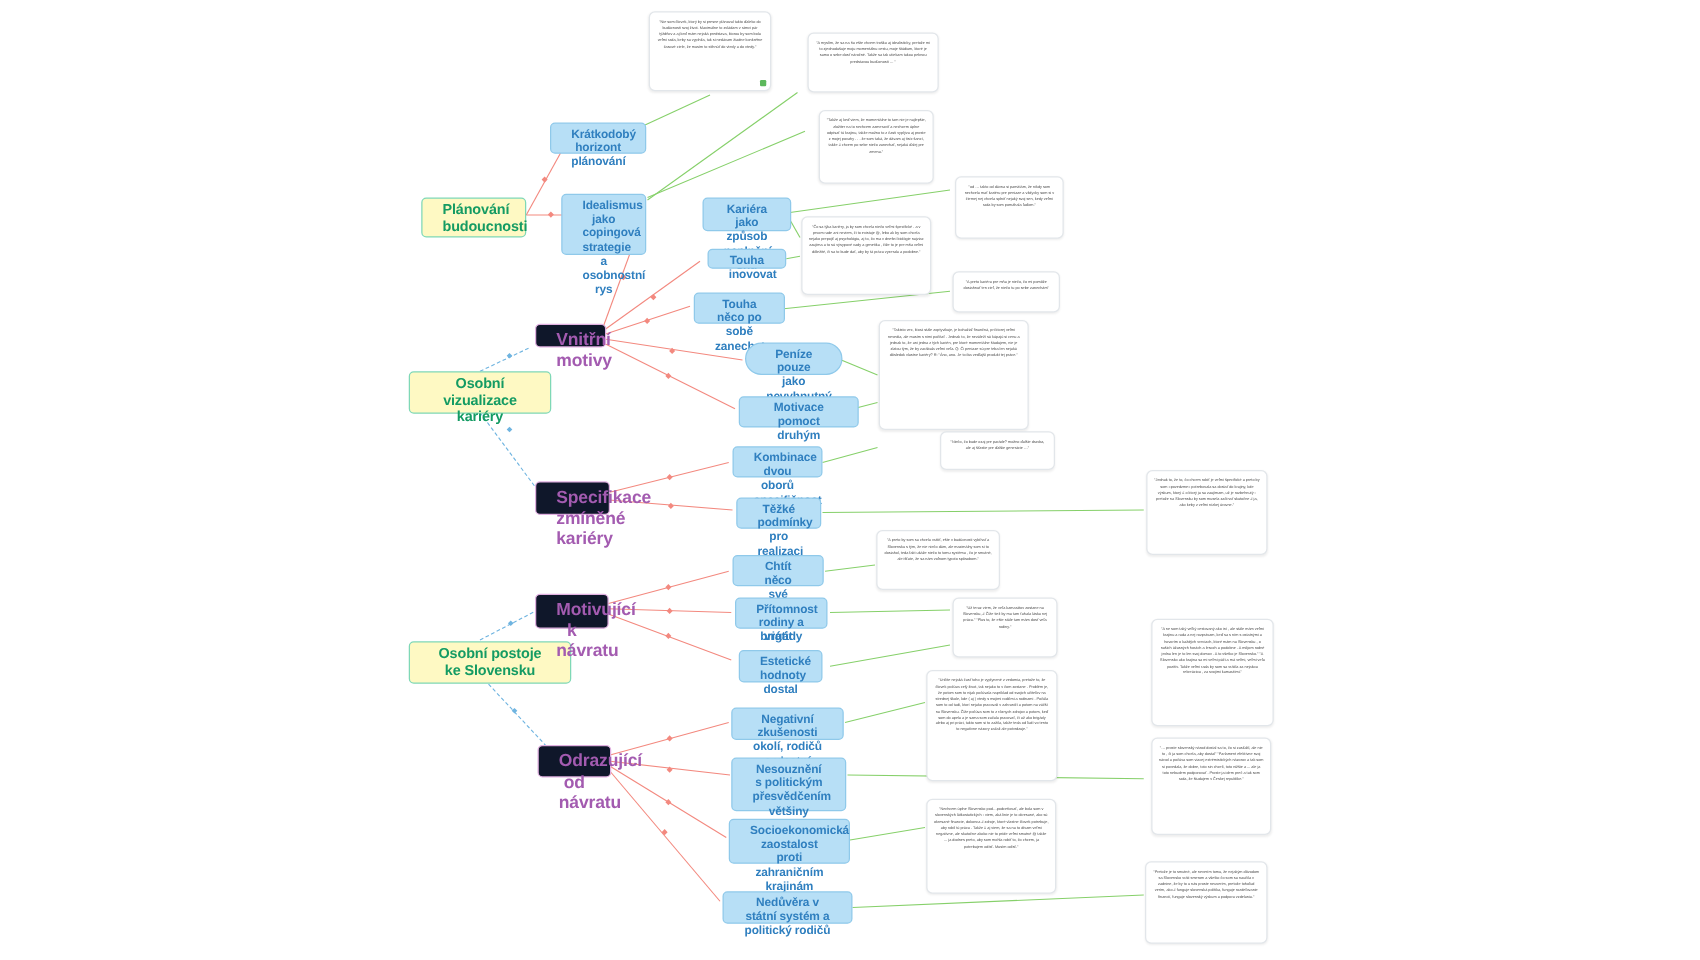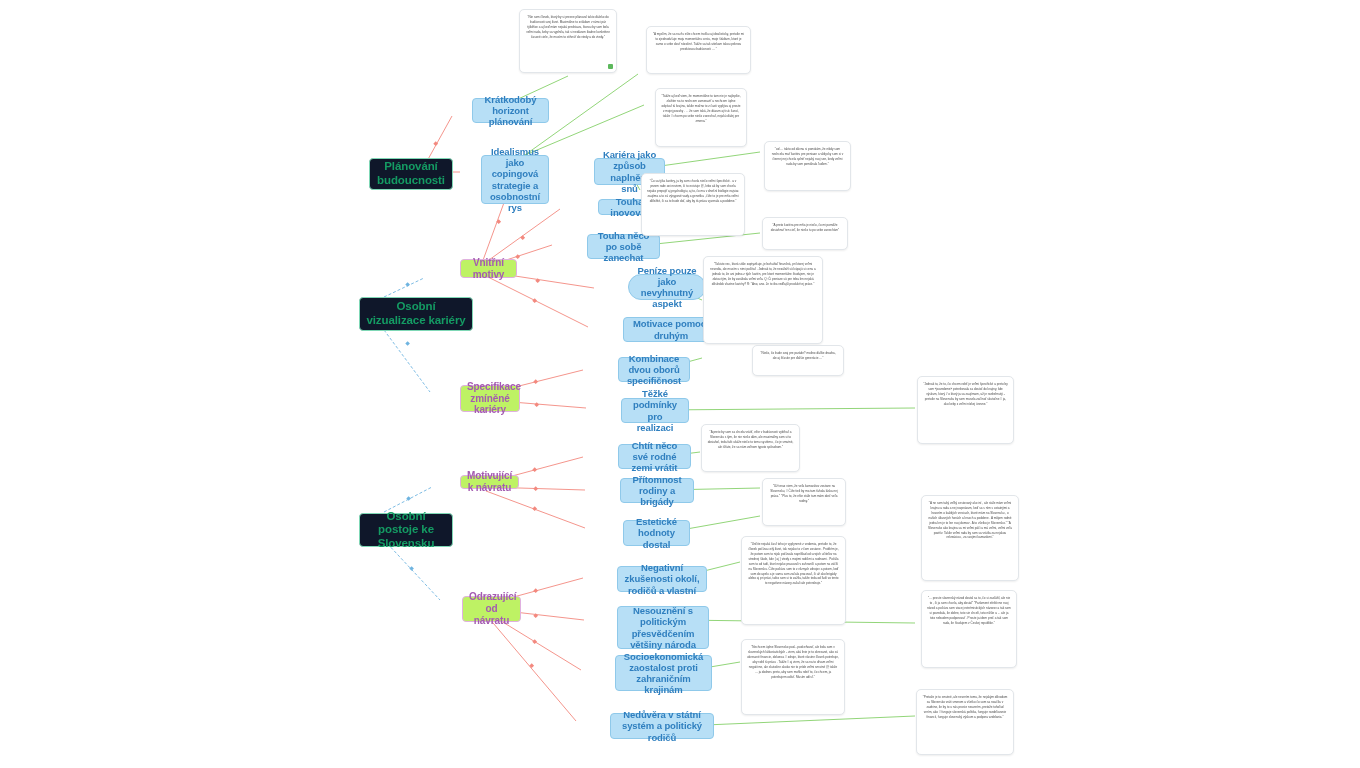--- a/index.html
+++ b/index.html
@@ -7,39 +7,38 @@
     width:1360px;height:768px;background:#ffffff;
     font-family:"Liberation Sans", sans-serif;
     overflow:hidden;position:relative;
   }
   #canvas{position:absolute;left:0;top:0;width:1360px;height:768px;}
   svg.links{position:absolute;left:0;top:0;width:1360px;height:768px;pointer-events:none;}
 
   .node{
     position:absolute;box-sizing:border-box;
     border-radius:4px;text-align:center;
-    display:flex;align-items:center;justify-content:center;
+    display:flex;justify-content:center;
     font-weight:bold;line-height:1.18;
-    padding:3px 6px;
+    padding:3px 16px;
     letter-spacing:-0.1px;
-    margin-left:32px;
   }
   .node span{display:block;width:100%;}
 
   .n-root{
-    background:#0f172a;border:1px solid #7fd8b6;
+    background:#fef9c3;border:1px solid #7fd8b6;
     color:#149b63;font-size:11.5px;
   }
   .n-blue{
     background:#b7dff6;border:1px solid #8fc9ea;
     color:#2f7fbf;font-size:9.5px;
   }
   .n-pink{
-    background:#bef264;border:1px solid #e0b0e0;
-    color:#a35bb0;font-size:10px;
+    background:#0f172a;border:1px solid #e0b0e0;
+    color:#a35bb0;font-size:14px;
   }
 
   .note{
     position:absolute;box-sizing:border-box;
     background:#ffffff;border:1px solid #e2e6ea;
     border-radius:5px;
     box-shadow:0 1px 2px rgba(0,0,0,0.07);
     color:#4a4a4a;
     font-size:3.05px;
     line-height:1.62;
@@ -143,33 +142,33 @@
   </svg>
 
   <div class="node n-root" style="left:337px;top:158px;width:84px;height:32px;">
     <span>Plánování budoucnosti</span>
   </div>
 
   <div class="node n-root" style="left:327px;top:297px;width:114px;height:34px;">
     <span>Osobní vizualizace kariéry</span>
   </div>
 
-  <div class="node n-root" style="left:327px;top:513px;width:94px;height:34px;">
+  <div class="node n-root" style="left:327px;top:513px;width:130px;height:34px;">
     <span>Osobní postoje ke Slovensku</span>
   </div>
 
   <div class="node n-pink" style="left:428px;top:259px;width:57px;height:19px;">
     <span>Vnitřní motivy</span>
   </div>
 
   <div class="node n-pink" style="left:428px;top:385px;width:60px;height:27px;">
     <span>Specifikace zmíněné kariéry</span>
   </div>
 
-  <div class="node n-pink" style="left:428px;top:475px;width:59px;height:14px;">
+  <div class="node n-pink" style="left:428px;top:475px;width:59px;height:28px;">
     <span>Motivující k návratu</span>
   </div>
 
   <div class="node n-pink" style="left:430px;top:596px;width:59px;height:26px;">
     <span>Odrazující od návratu</span>
   </div>
 
   <div class="node n-blue" style="left:440px;top:98px;width:77px;height:25px;">
     <span>Krátkodobý horizont plánování</span>
   </div>

